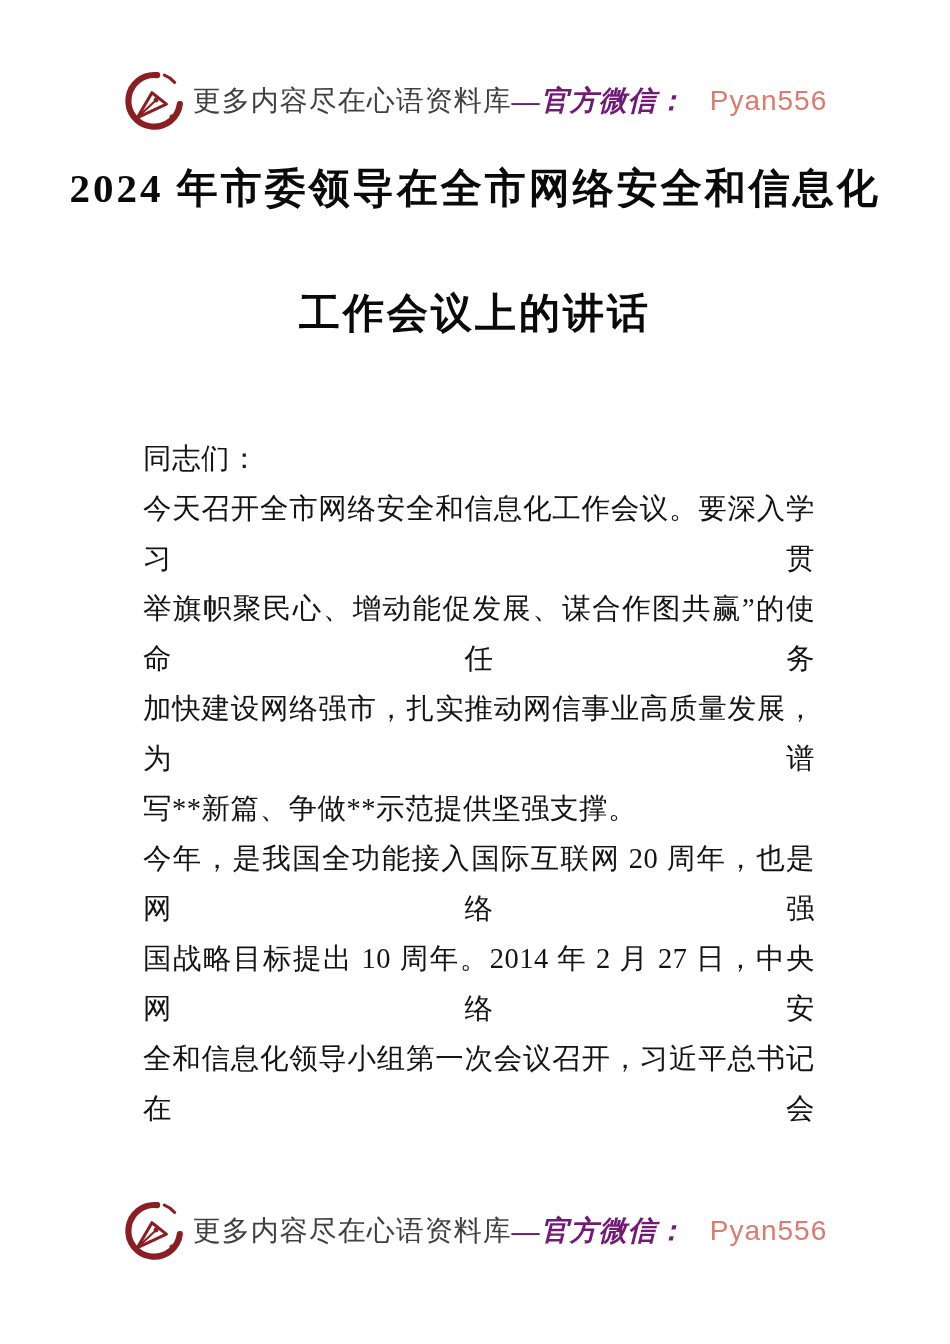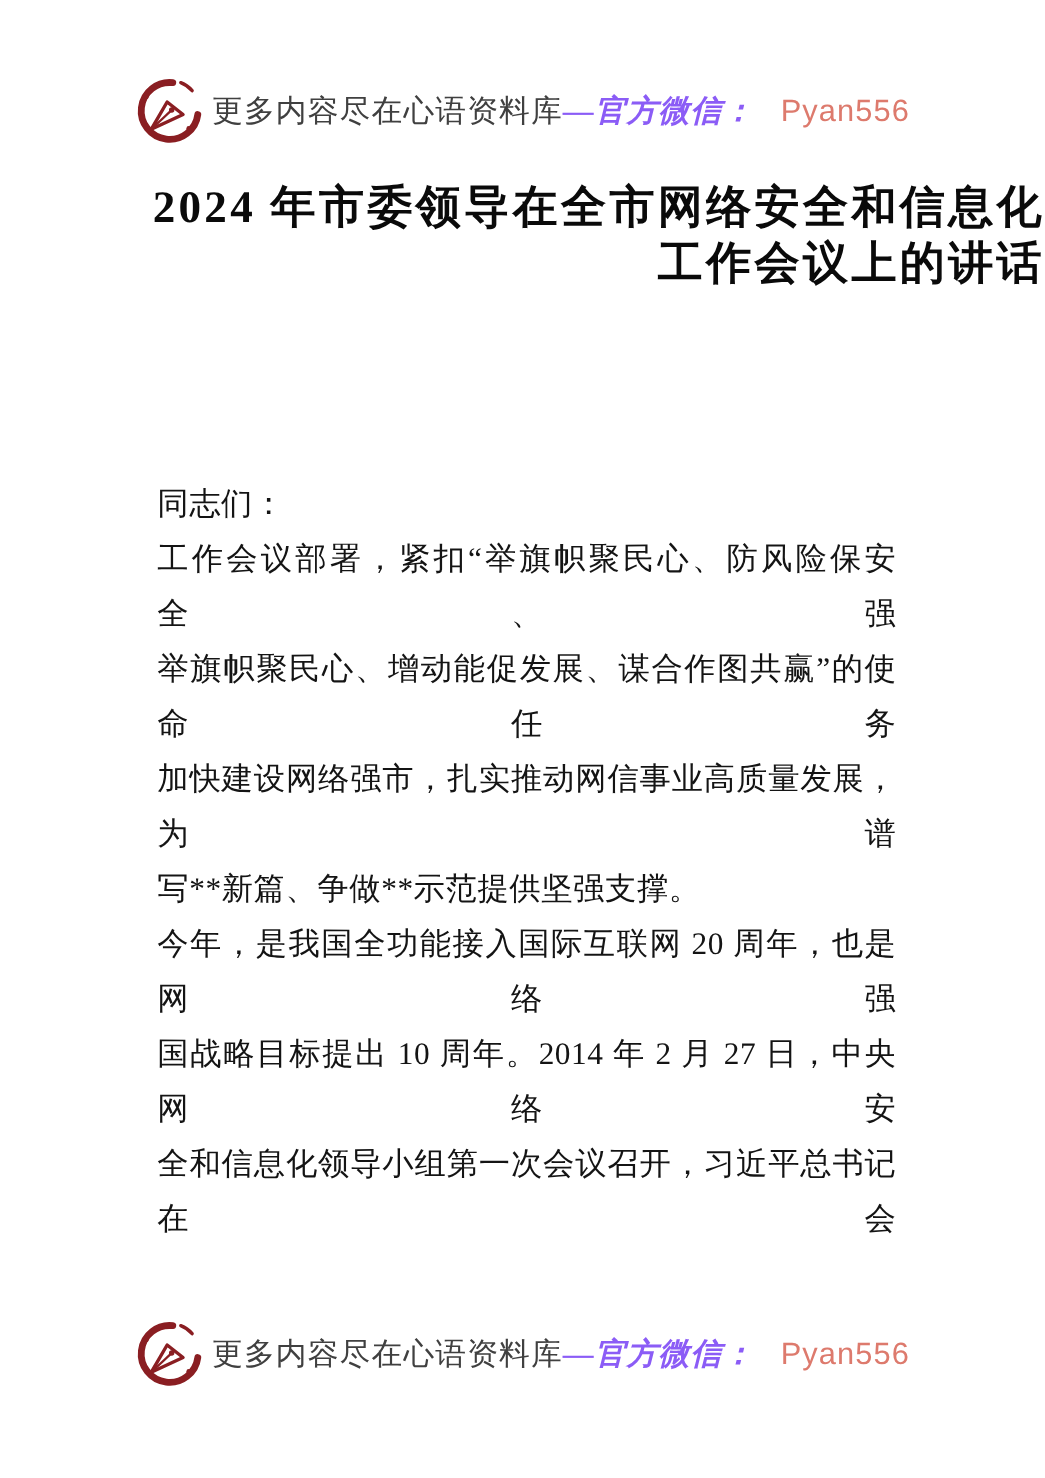--- a/index.html
+++ b/index.html
@@ -24,37 +24,37 @@
     display: flex;
     justify-content: center;
     align-items: center;
     gap: 8px;
   }
   .watermark.top    { top: 70px; }
   .watermark.bottom { top: 1200px; }
   .wm-logo { width: 62px; height: 62px; flex: 0 0 auto; }
   .wm-text { white-space: nowrap; font-size: 28px; letter-spacing: 1px; }
   .wm-brand  { color: #404040; }
-  .wm-label  { color: #8b5cf6; font-style: italic; font-weight: bold; }
+  .wm-label  { color: #701a75; font-style: italic; font-weight: bold; }
   .wm-wechat { color: #dd7a6d; font-family: "Liberation Sans", sans-serif; margin-left: 24px; }
 
   
   .doc-title {
     position: absolute;
     top: 163px;
     left: 0;
     width: 100%;
-    text-align: right;
+    text-align: center;
     font-weight: bold;
     color: #0a0a0a;
     font-size: 41px;
     letter-spacing: 3px;
     line-height: 1.25;
   }
-  .doc-title .line2 { }
+  .doc-title .line2 { margin-top: 74px; }
 
   
   .doc-body {
     position: absolute;
     top: 434px;
     left: 143px;
     width: 672px;
     font-size: 28.5px;
     color: #141414;
     letter-spacing: 0.5px;
@@ -90,21 +90,21 @@
     <span class="wm-text"><span class="wm-brand">更多内容尽在心语资料库</span><span class="wm-label">—官方微信：</span><span class="wm-wechat">Pyan556</span></span>
   </div>
 
   <div class="doc-title">
     <div class="line1">2024 年市委领导在全市网络安全和信息化</div>
     <div class="line2">工作会议上的讲话</div>
   </div>
 
   <div class="doc-body">
     <div class="body-line left">同志们：</div>
-    <div class="body-line">工作会议部署，紧扣“举旗帜聚民心、防风险保安全、强</div>
+    <div class="body-line">今天召开全市网络安全和信息化工作会议。要深入学习贯</div>
     <div class="body-line">举旗帜聚民心、增动能促发展、谋合作图共赢”的使命任务</div>
     <div class="body-line">加快建设网络强市，扎实推动网信事业高质量发展，为谱</div>
     <div class="body-line left">写**新篇、争做**示范提供坚强支撑。</div>
     <div class="body-line">今年，是我国全功能接入国际互联网 20 周年，也是网络强</div>
     <div class="body-line">国战略目标提出 10 周年。2014 年 2 月 27 日，中央网络安</div>
     <div class="body-line">全和信息化领导小组第一次会议召开，习近平总书记在会</div>
 
   </div>
 
   <div class="watermark bottom">

